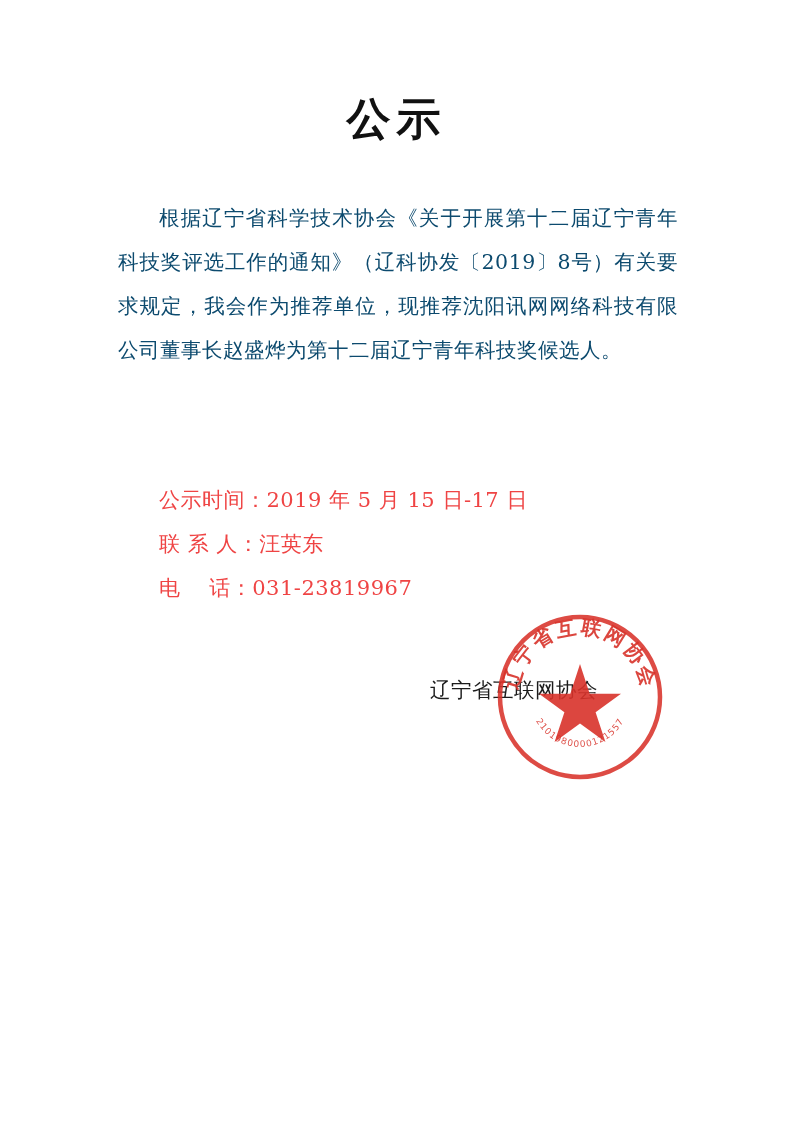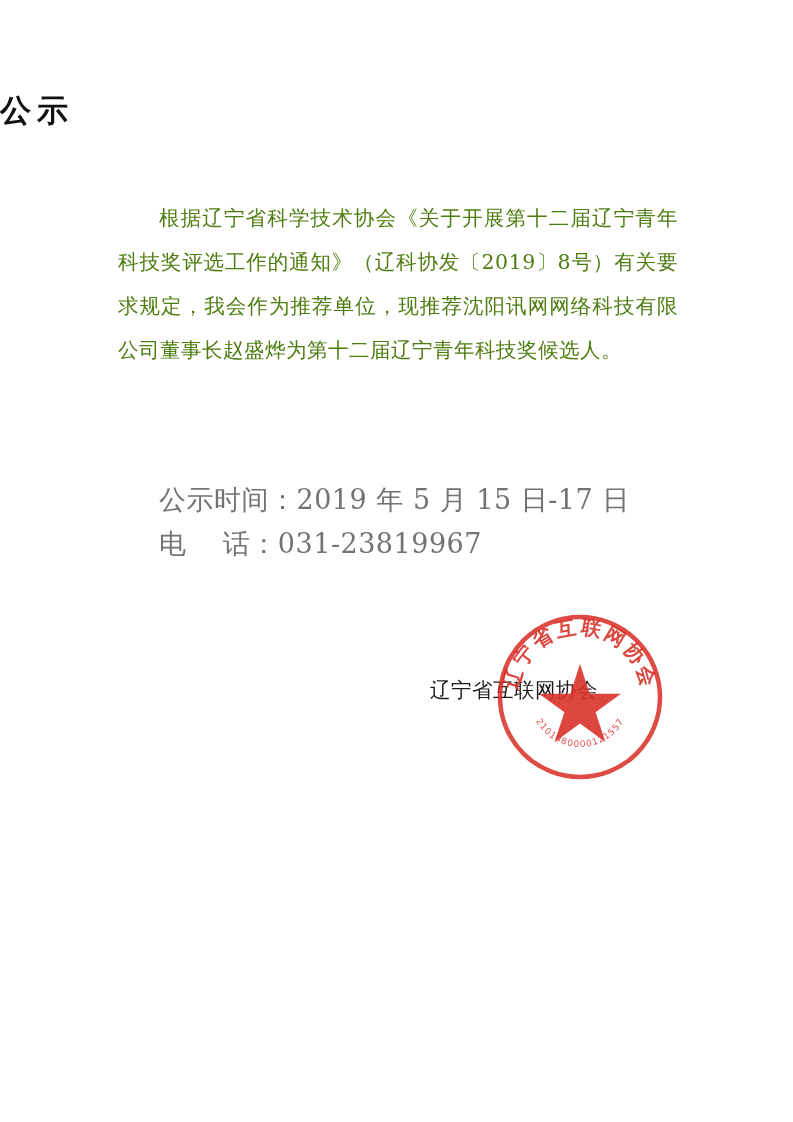--- a/index.html
+++ b/index.html
@@ -20,57 +20,57 @@
     left: 0;
     top: 0;
     width: 793px;
     height: 1122px;
   }
   .doc-title {
     position: absolute;
     left: 0;
     top: 90px;
     width: 793px;
-    text-align: left;
+    text-align: center;
     font-family: "DejaVu Sans", "Liberation Sans", sans-serif;
     font-weight: bold;
-    font-size: 31px;
+    font-size: 44px;
     letter-spacing: 6px;
     color: #111;
   }
   .body-block {
     position: absolute;
     left: 118px;
     top: 196px;
     width: 560px;
   }
   .para {
     font-size: 20.5px;
     line-height: 44px;
     text-align: justify;
     text-justify: inter-ideograph;
     text-indent: 41px;
     margin: 0 0 0 0;
     letter-spacing: 0.5px;
-    color: #4d7c0f;
+    color: #0c4a6e;
   }
   .para + .para {
     margin-top: 0px;
   }
   .info-list {
     position: absolute;
     left: 118px;
     top: 478px;
     width: 560px;
   }
   .info-row {
-    font-size: 27px;
+    font-size: 21px;
     line-height: 44px;
     text-indent: 41px;
-    color: #737373;
+    color: #ef4444;
     letter-spacing: 0.5px;
     white-space: pre;
   }
   .sign-block {
     position: absolute;
     left: 430px;
     top: 668px;
     width: 260px;
     text-align: left;
   }
@@ -110,20 +110,21 @@
 <div class="page">
 
   <div class="doc-title">公示</div>
 
   <div class="body-block">
     <p class="para">根据辽宁省科学技术协会《关于开展第十二届辽宁青年科技奖评选工作的通知》（辽科协发〔2019〕8号）有关要求规定，我会作为推荐单位，现推荐沈阳讯网网络科技有限公司董事长赵盛烨为第十二届辽宁青年科技奖候选人。</p>
   </div>
 
   <div class="info-list">
     <div class="info-row"><span>公示时间：</span><span>2019 年 5 月 15 日-17 日</span></div>
+    <div class="info-row"><span>联 系 人：</span><span>汪英东</span></div>
     <div class="info-row"><span>电    话：</span><span>031-23819967</span></div>
   </div>
 
   <div class="sign-block">
     <div class="sign-line">辽宁省互联网协会</div>
   </div>
 
   <div class="seal">
     <svg width="170" height="170" viewBox="0 0 170 170" aria-hidden="true">
       <defs>

